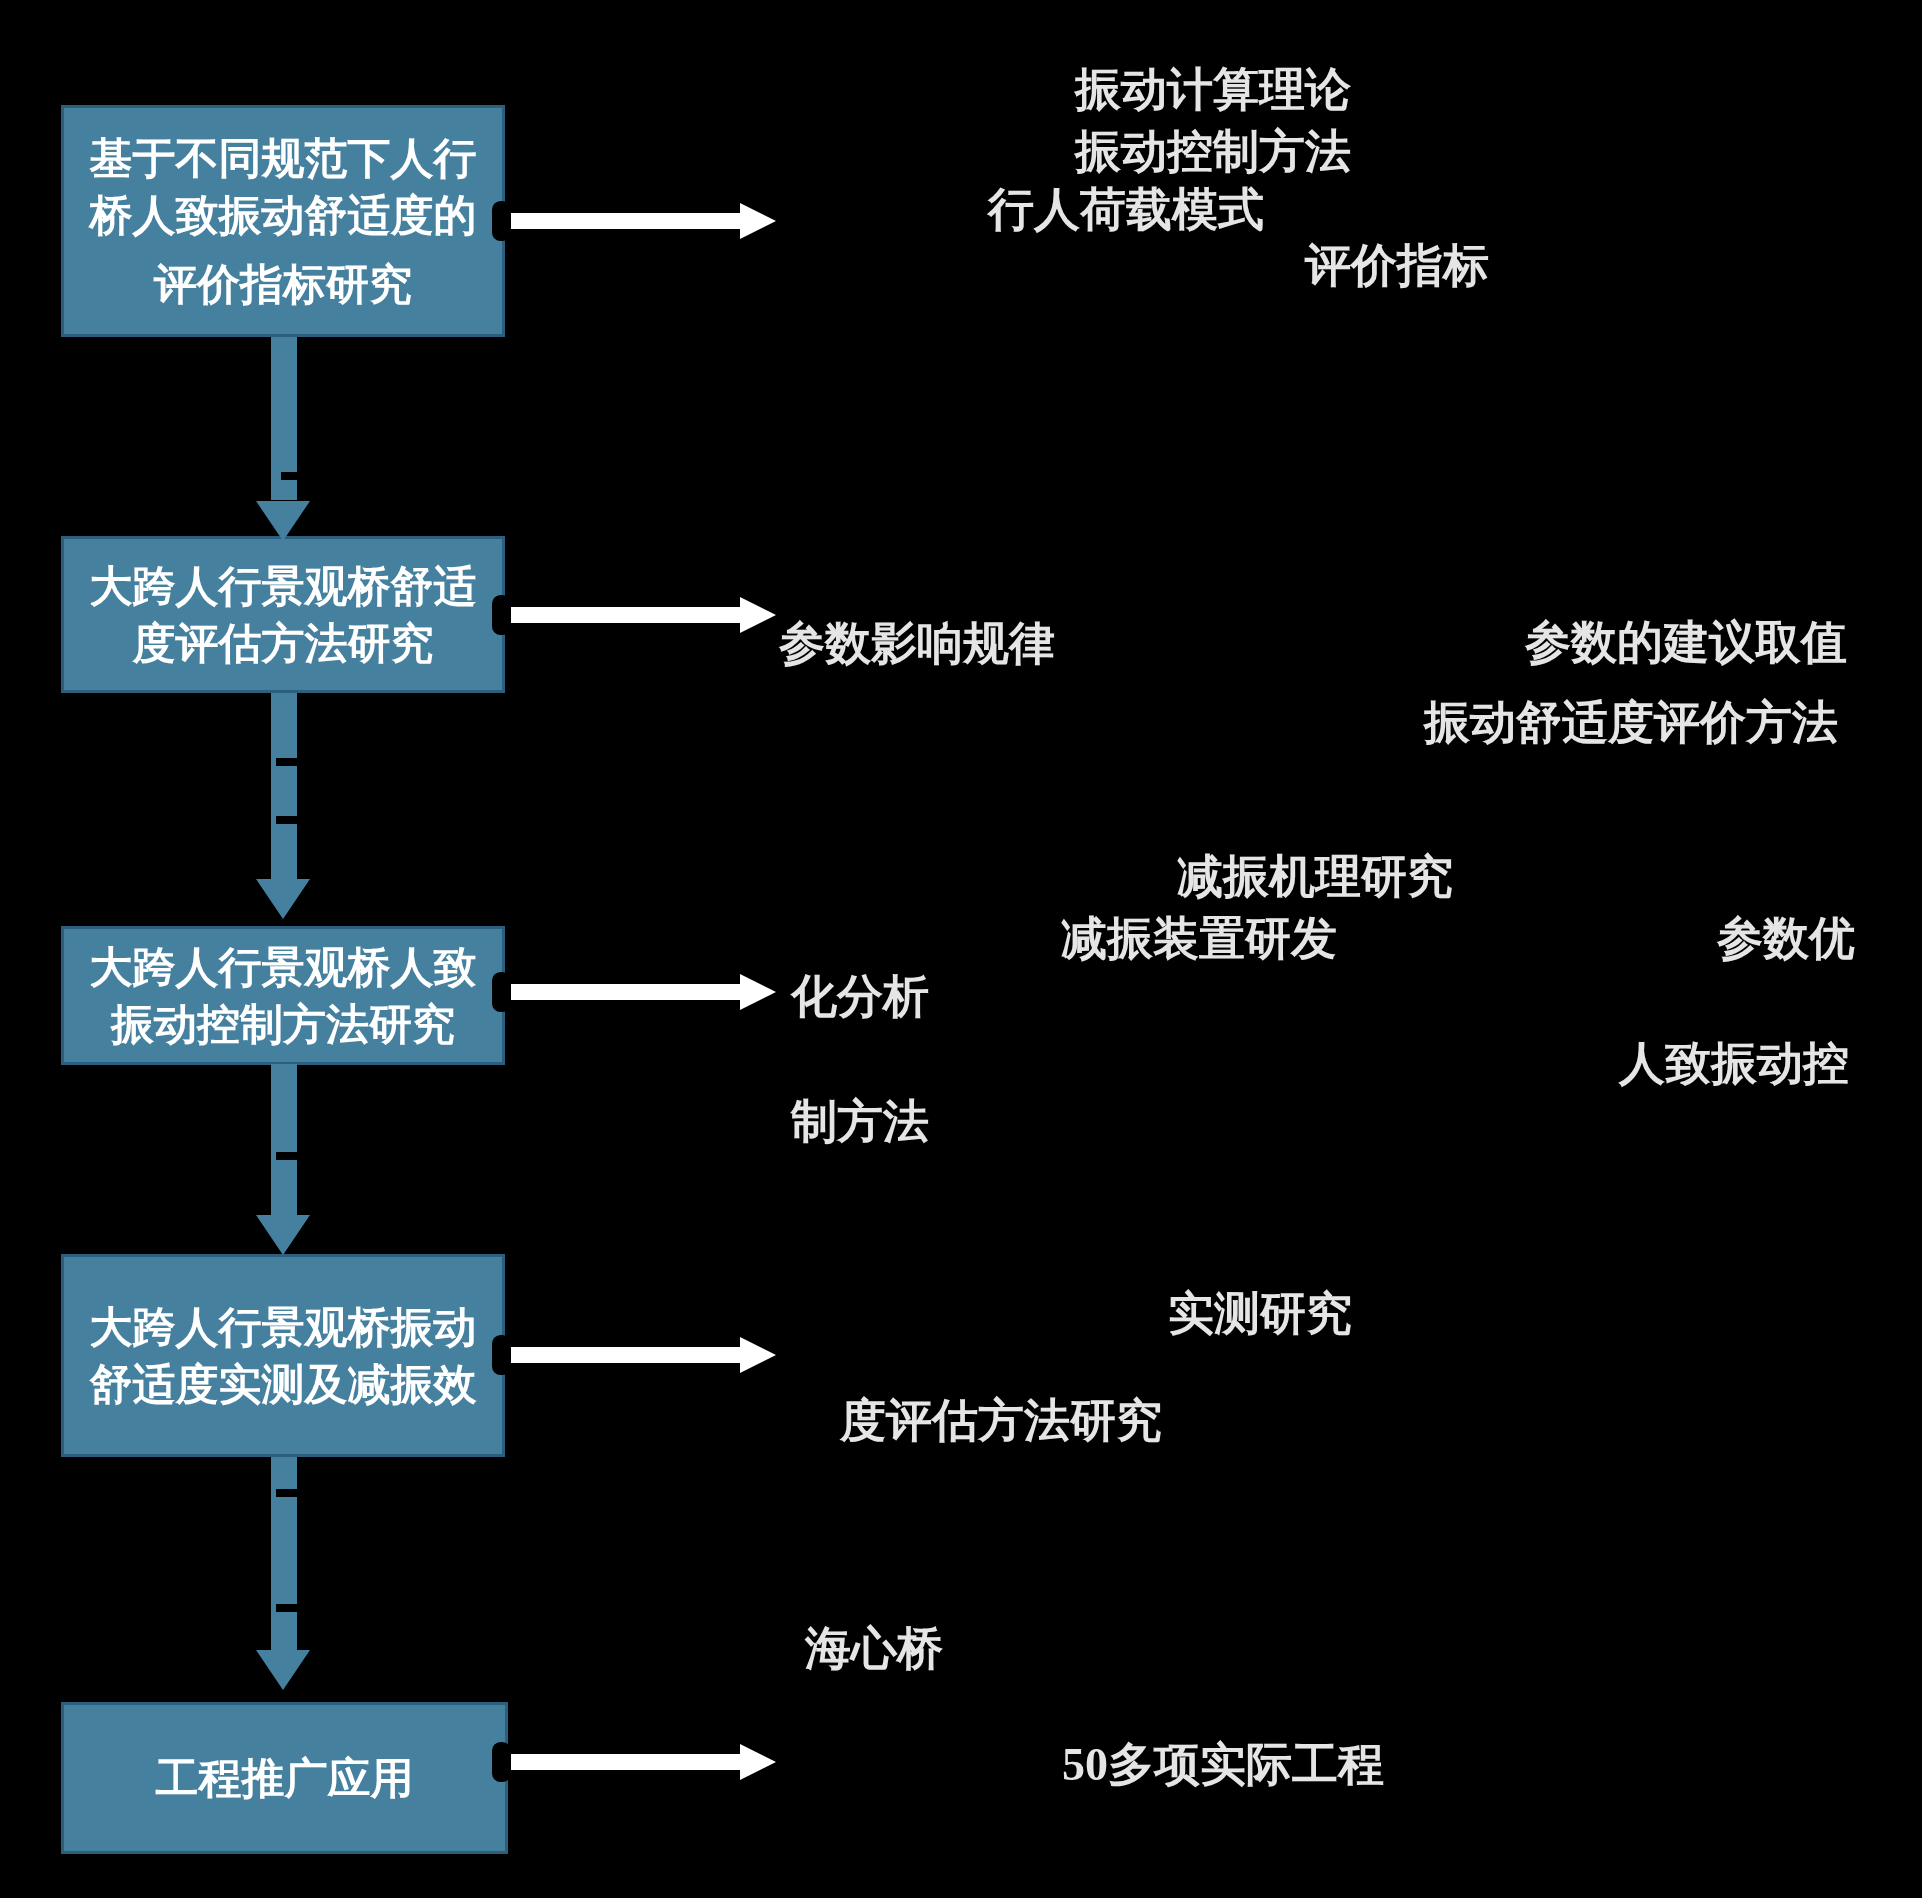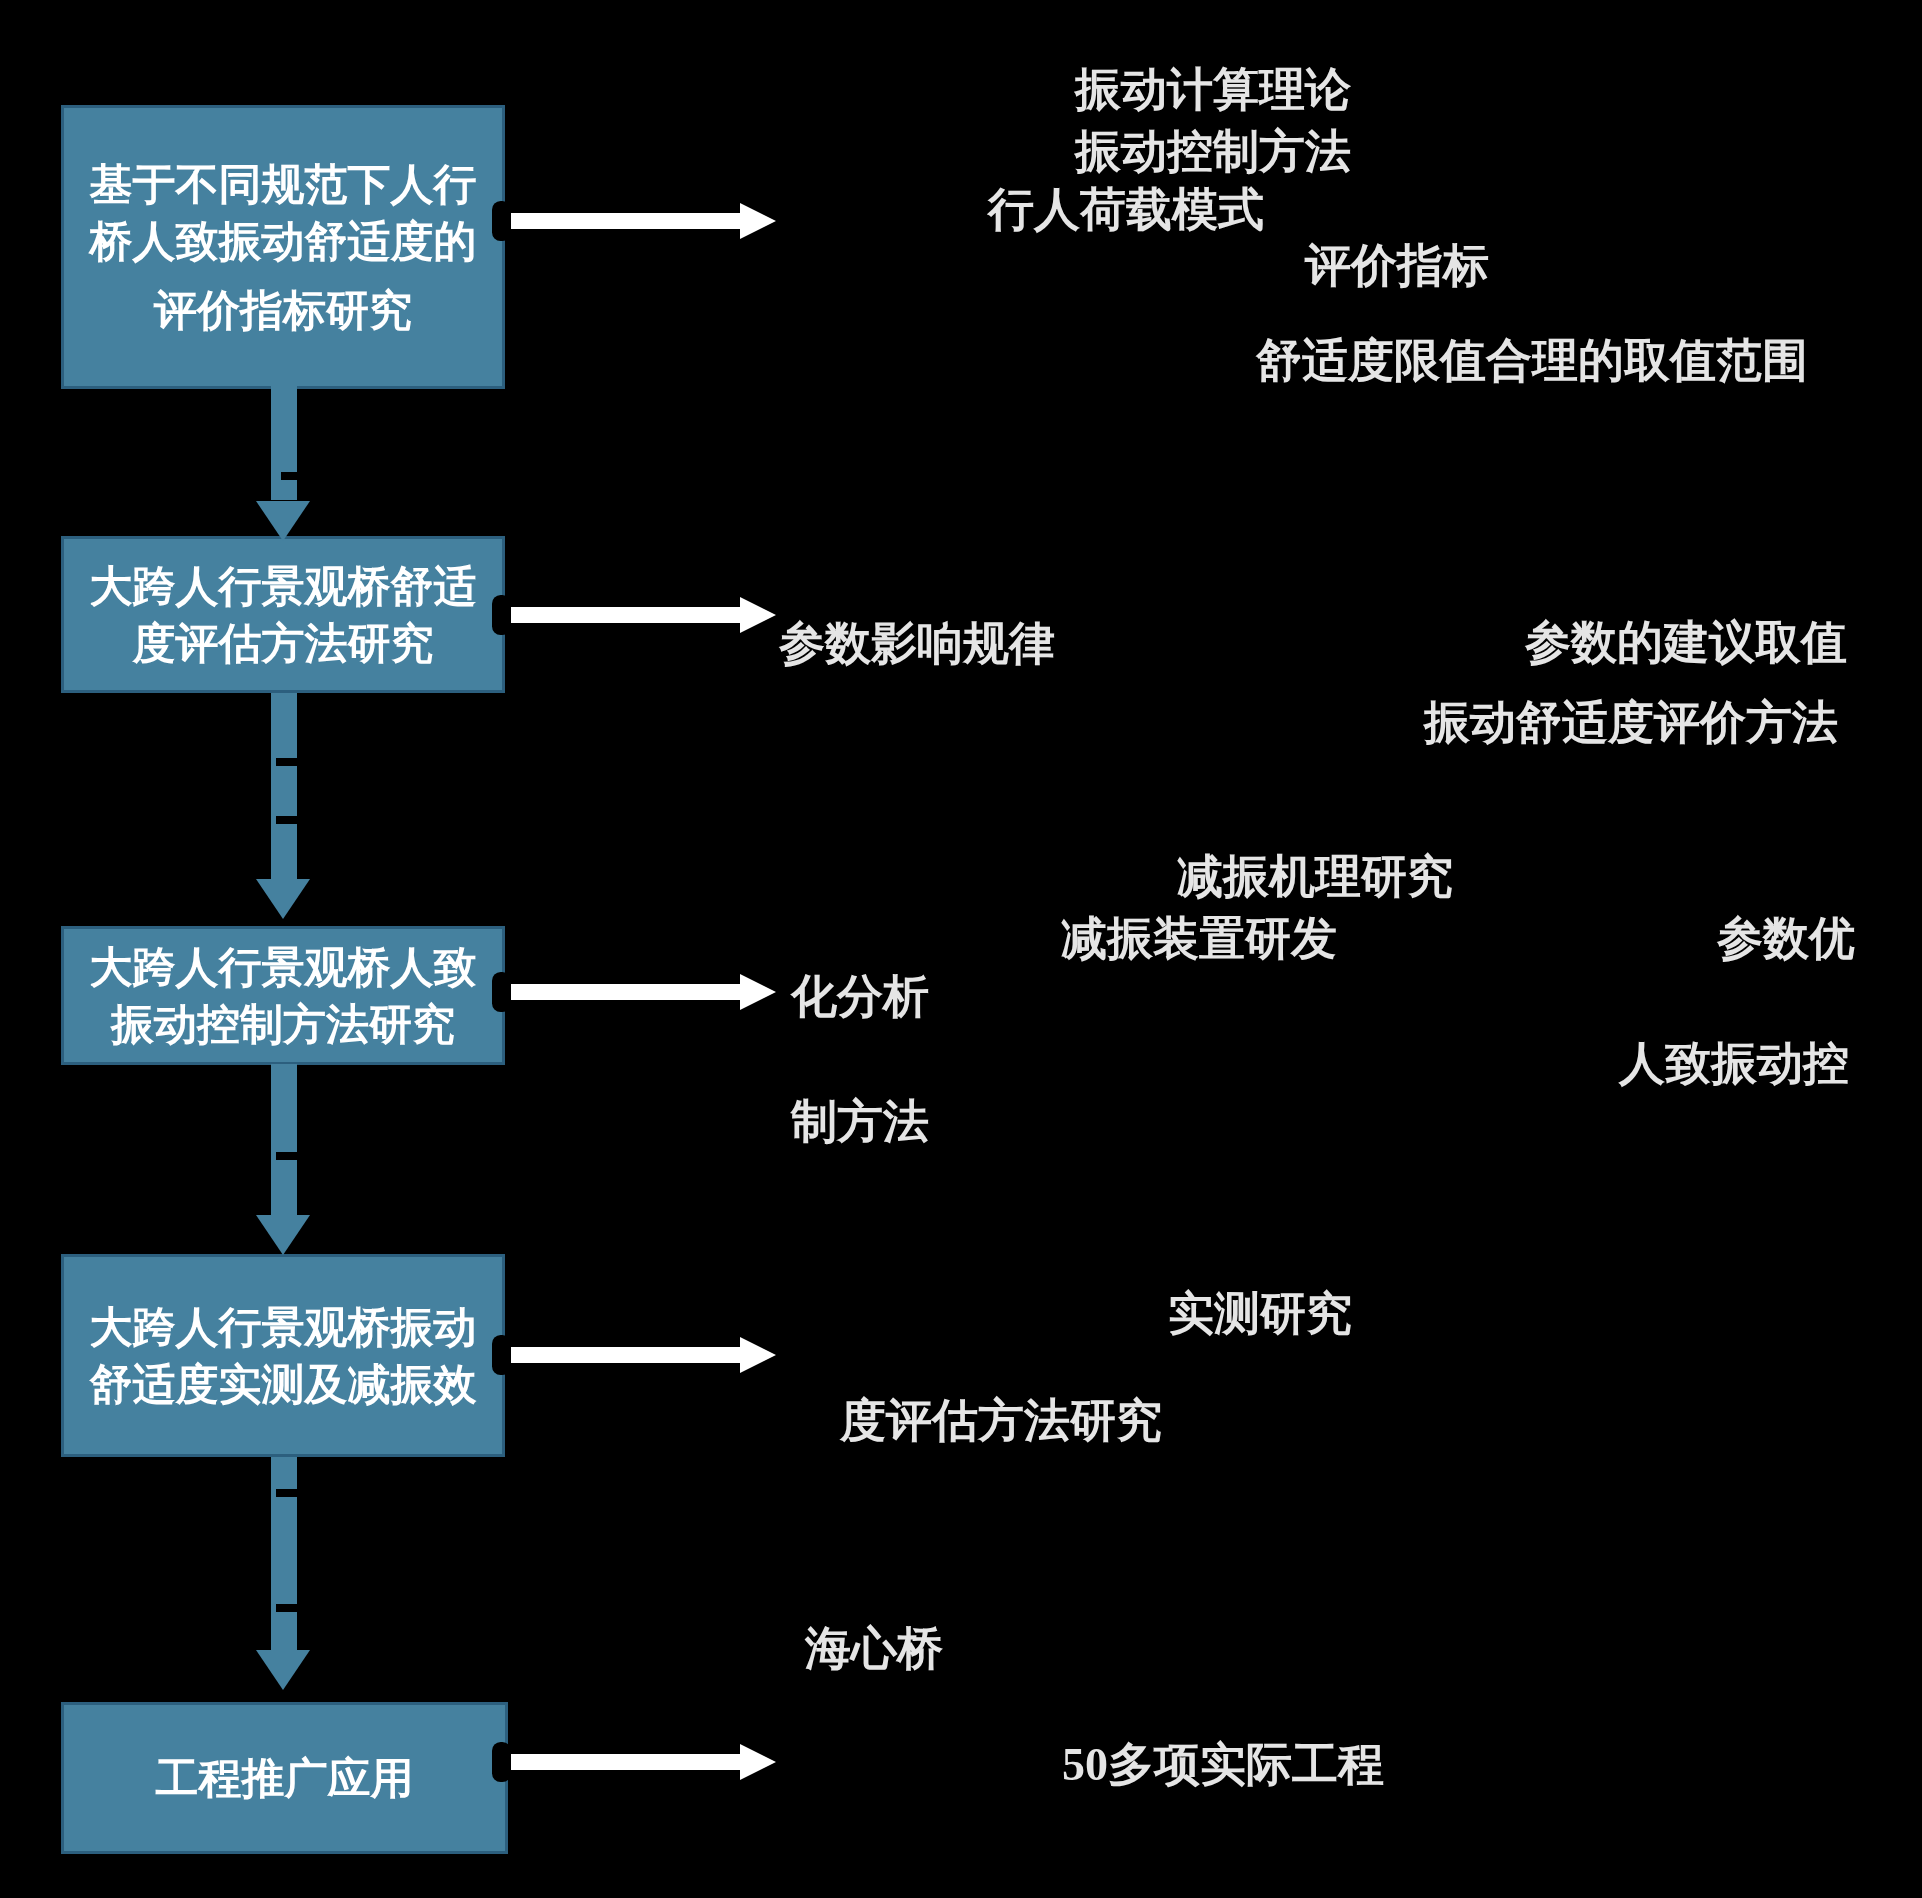--- a/index.html
+++ b/index.html
@@ -26,21 +26,21 @@
     box-sizing: border-box;
     color: #FFFFFF;
     font-weight: bold;
     font-size: 43px;
     line-height: 57px;
     text-align: center;
     display: flex;
     flex-direction: column;
     justify-content: center;
   }
-  .box1 { top: 105px;  height: 284px; }
+  .box1 { top: 105px;  height: 232px; }
   .box2 { top: 536px;  height: 157px; }
   .box3 { top: 926px; height: 139px; }
   .box4 { top: 1254px; height: 203px; }
   .box5 { top: 1702px; height: 152px; width: 447px; }
   .box1 .stage-line:nth-child(3) { margin-top: 12px; }
 
   
   .vshaft {
     position: absolute;
     left: 271px;
@@ -191,21 +191,20 @@
   <div class="harrow ha5">
     <div class="notch"></div>
     <div class="hshaft"></div>
     <div class="hhead"></div>
   </div>
 
   <div class="label lb0">振动计算理论</div>
   <div class="label lb1">振动控制方法</div>
   <div class="label lb2">行人荷载模式</div>
   <div class="label lb3">评价指标</div>
-  <div class="label lb4">舒适度限值合理的取值范围</div>
   <div class="label lb5">参数影响规律</div>
   <div class="label lb6">参数的建议取值</div>
   <div class="label lb7">振动舒适度评价方法</div>
   <div class="label lb8">减振机理研究</div>
   <div class="label lb9">减振装置研发</div>
   <div class="label lb10">参数优</div>
   <div class="label lb11">化分析</div>
   <div class="label lb12">人致振动控</div>
   <div class="label lb13">制方法</div>
   <div class="label lb14">实测研究</div>

